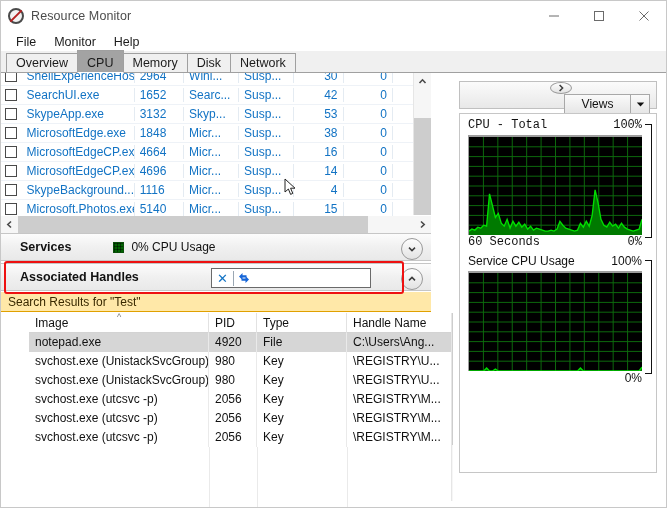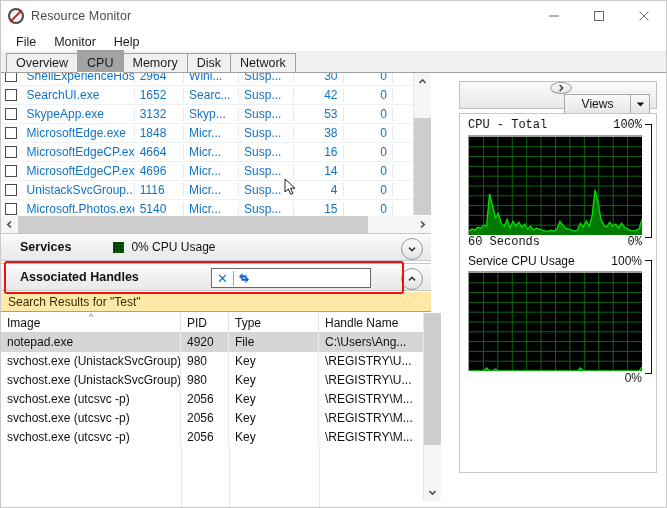--- a/index.html
+++ b/index.html
@@ -241,20 +241,21 @@
     display: flex; align-items: center;
     box-sizing: border-box;
   }
   .banner span { font-size: 12px; color: #3a2a00; padding-left: 7px; }
 
   
   .handles {
     position: absolute; left: 0;
     width: 452px;
     background: #ffffff;
+    padding-left: 28px;
   }
   .hhead {
     position: relative;
     height: 20px;
     display: flex; align-items: center;
     border-bottom: 1px solid #d3d3d3;
     background: #ffffff;
     width: 430px;
     box-sizing: border-box;
   }
@@ -505,21 +506,21 @@
             <div class="pcell c-desc sep">Micr...</div>
             <div class="pcell c-stat sep">Susp...</div>
             <div class="pcell c-thr sep">14</div>
             <div class="pcell c-cpu sep">0</div>
             <div class="pcell c-avg">0</div>
           </div>
           <div class="prow">
             <div class="pcell c-chk">
               <div class="chkbox"></div>
             </div>
-            <div class="pcell c-img sep">UnistackSvcGroup...</div>
+            <div class="pcell c-img sep">SkypeBackground...</div>
             <div class="pcell c-pid sep">1116</div>
             <div class="pcell c-desc sep">Micr...</div>
             <div class="pcell c-stat sep">Susp...</div>
             <div class="pcell c-thr sep">4</div>
             <div class="pcell c-cpu sep">0</div>
             <div class="pcell c-avg">0</div>
           </div>
           <div class="prow">
             <div class="pcell c-chk">
               <div class="chkbox"></div>

